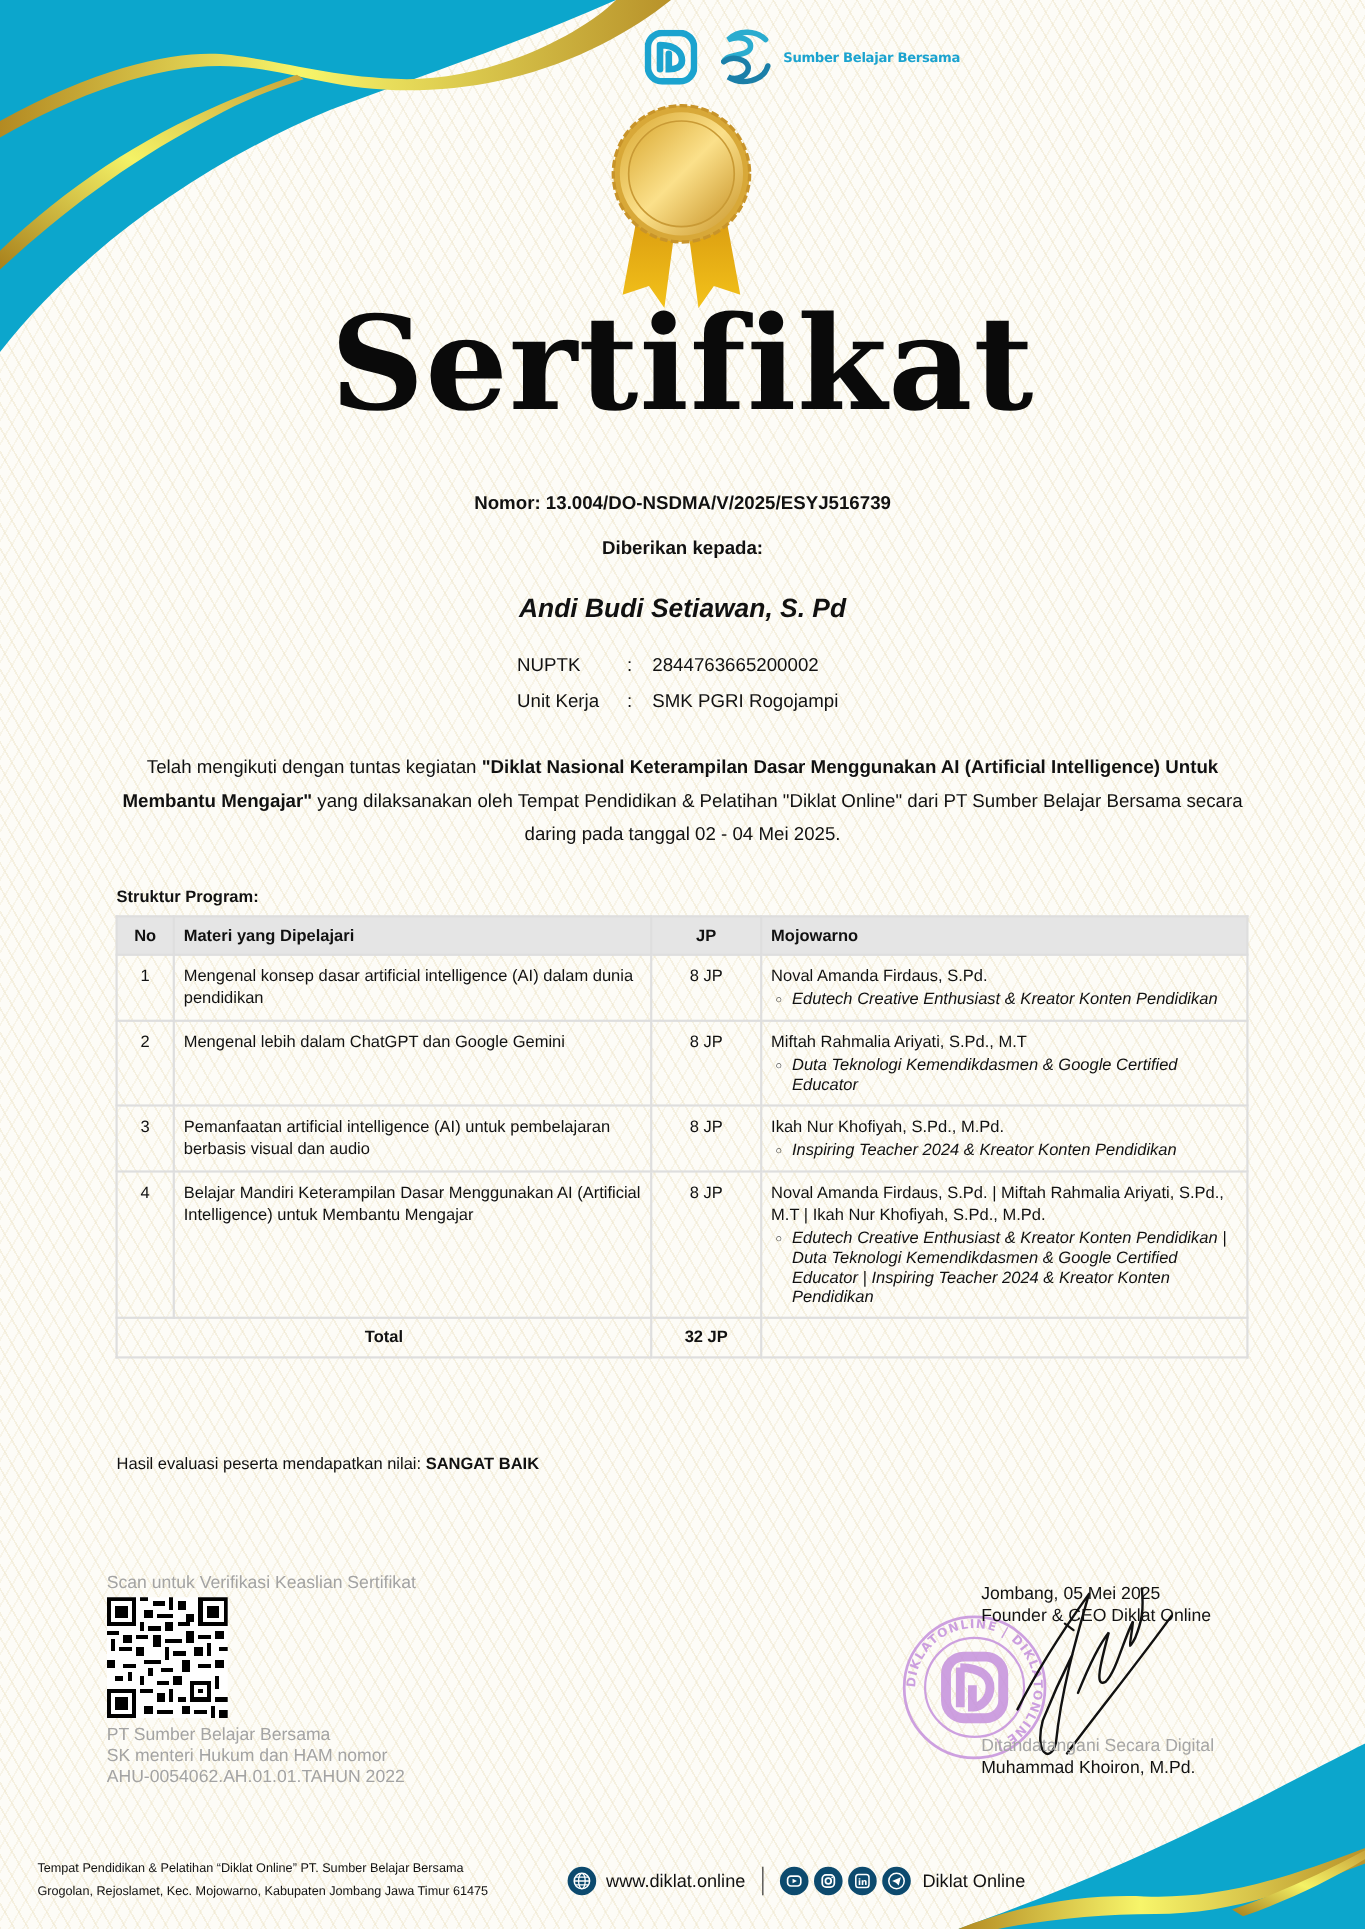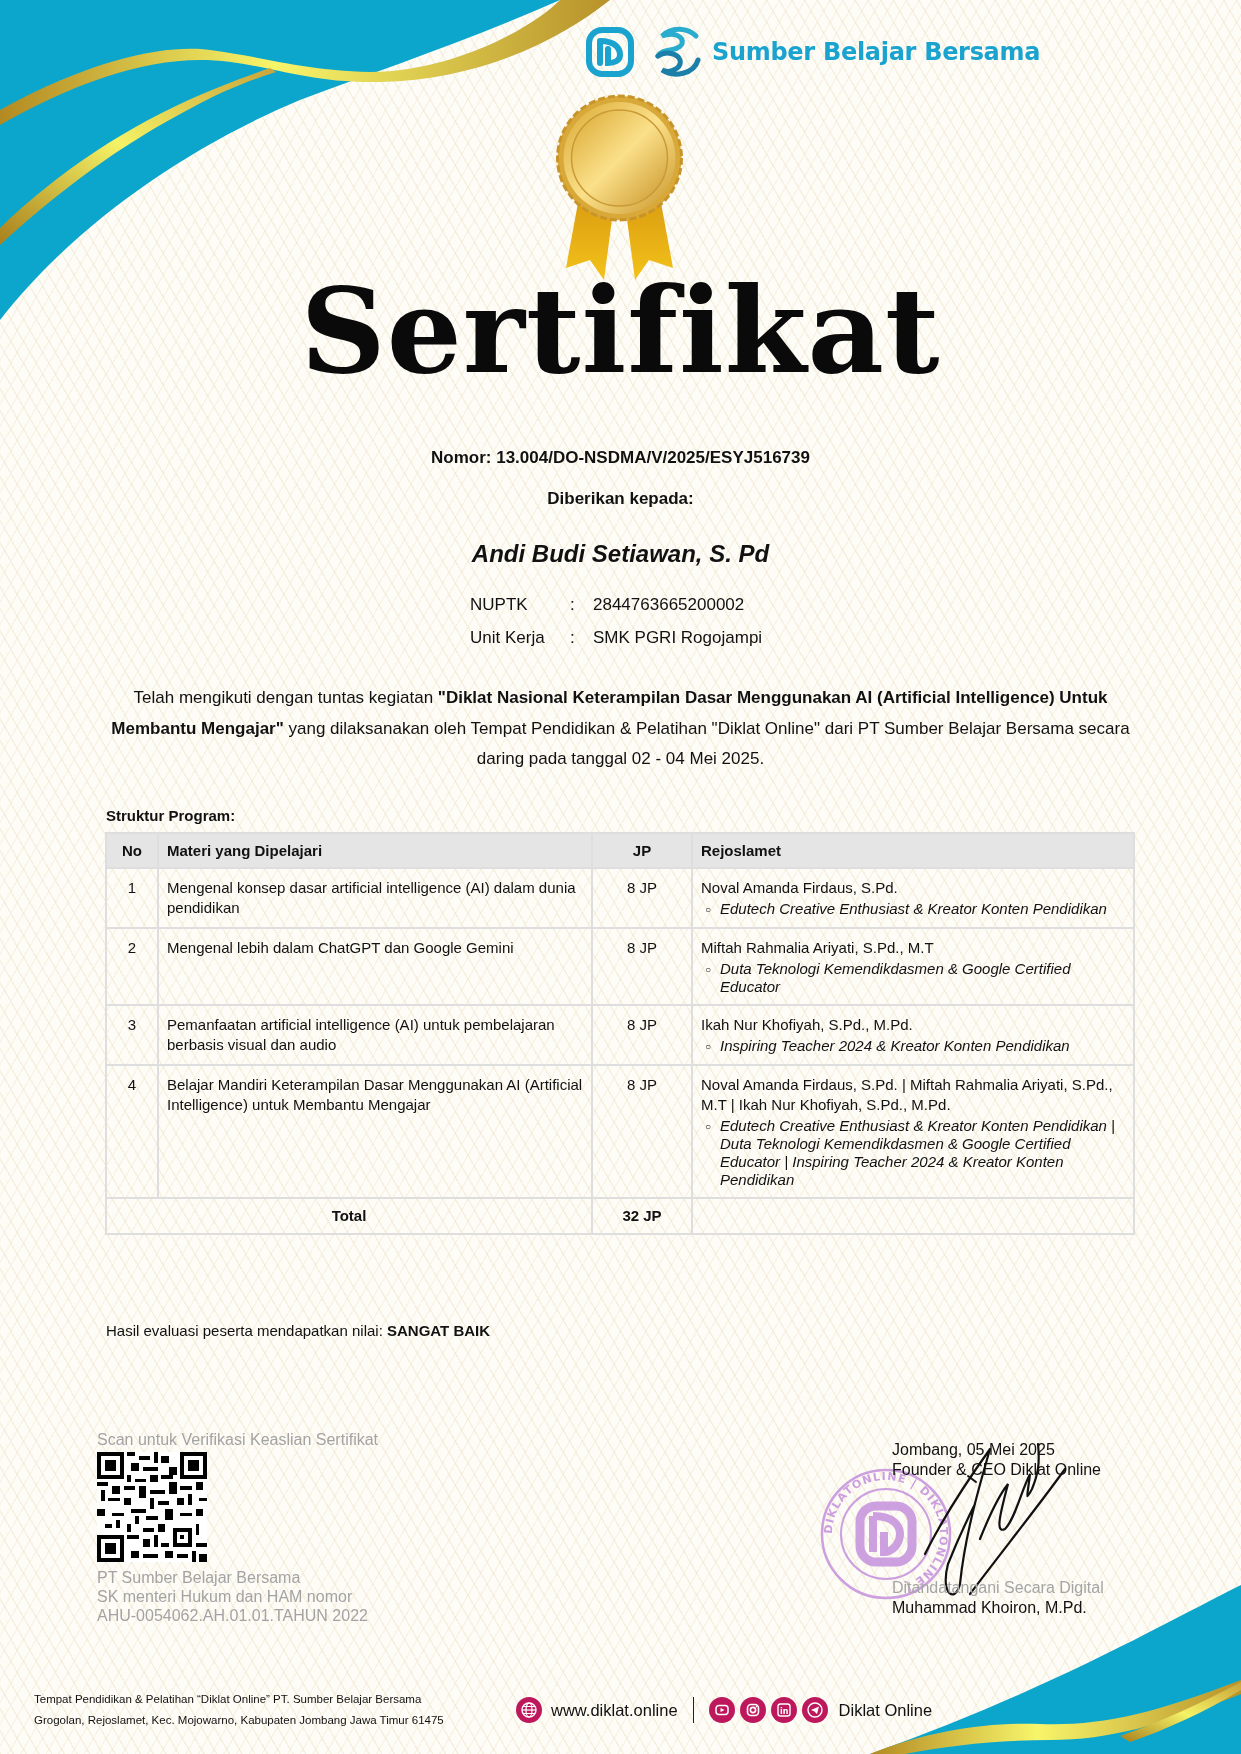--- a/index.html
+++ b/index.html
@@ -18,21 +18,21 @@
 
   
   .logos { position: absolute; top: 26px; left: 586px; display: flex; align-items: center; gap: 14px; }
   .logo-diklat { display: flex; align-items: center; gap: 8px; }
   .logo-diklat-mark { width: 48px; height: 50px; }
   .logo-diklat-text { font-family: "DejaVu Sans", sans-serif; font-size: 36px; color: #1ba3cf; letter-spacing: -1px; }
   .logo-diklat-text b { font-weight: bold; }
   .logo-diklat-text span { font-weight: normal; }
   .logo-sbb { display: flex; align-items: center; gap: 8px; margin-left: 4px; }
   .logo-sbb-mark { width: 52px; height: 52px; }
-  .logo-sbb-text { font-family: "DejaVu Sans", sans-serif; font-weight: bold; font-size: 24px; color: #1ba3cf; letter-spacing: -0.3px; }
+  .logo-sbb-text { font-family: "DejaVu Sans", sans-serif; font-weight: bold; font-size: 12px; color: #1ba3cf; letter-spacing: -0.3px; }
 
   
   .medal { position: absolute; left: 552px; top: 92px; width: 135px; height: 190px; }
 
   
   .title {
     position: absolute; top: 272px; left: 0; width: 1241px; text-align: center;
     font-family: "DejaVu Serif", serif; font-weight: bold;
     font-size: 118px; letter-spacing: 1px; color: #0a0a0a; line-height: 1;
   }
@@ -82,21 +82,21 @@
   
   .sign { position: absolute; top: 1440px; left: 892px; font-size: 16px; line-height: 20px; }
   .sign-gap { height: 98px; }
   .sign-digital { color: #a5a5a5; }
   .stamp { position: absolute; left: 818px; top: 1466px; width: 136px; height: 136px; }
   .signature { position: absolute; left: 920px; top: 1434px; width: 150px; height: 170px; }
 
   
   .footer-addr { position: absolute; top: 1689px; left: 34px; font-size: 11.5px; line-height: 21px; color: #111; }
   .footer-links { position: absolute; top: 1697px; left: 516px; display: flex; align-items: center; font-size: 16.5px; }
-  .ficon { width: 26px; height: 26px; border-radius: 50%; background: #be185d; display: inline-flex; align-items: center; justify-content: center; color: #fff; font-size: 13px; font-weight: bold; margin-right: 5px; }
+  .ficon { width: 26px; height: 26px; border-radius: 50%; background: #0c4a6e; display: inline-flex; align-items: center; justify-content: center; color: #fff; font-size: 13px; font-weight: bold; margin-right: 5px; }
   .ficon svg { width: 18px; height: 18px; }
   .f-url { margin-left: 4px; }
   .f-sep { width: 1px; height: 26px; background: #222; margin: 0 15px; }
   .f-brand { margin-left: 6px; }
 </style>
 </head>
 <body>
 
 <svg class="decor" viewBox="0 0 1241 1754" xmlns="http://www.w3.org/2000/svg">
   <defs>
@@ -179,21 +179,21 @@
 </div>
 
 <div class="struct-label">Struktur Program:</div>
 
 <table class="program">
   <thead>
     <tr>
       <th class="c-no">No</th>
       <th class="c-mat">Materi yang Dipelajari</th>
       <th class="c-jp">JP</th>
-      <th class="c-nara">Rejoslamet</th>
+      <th class="c-nara">Mojowarno</th>
     </tr>
   </thead>
   <tbody>
     <tr>
       <td class="c-no">1</td>
       <td>Mengenal konsep dasar artificial intelligence (AI) dalam dunia pendidikan</td>
       <td class="c-jp">8 JP</td>
       <td class="c-nara">
         <div>Noval Amanda Firdaus, S.Pd.</div>
         <div class="role">

